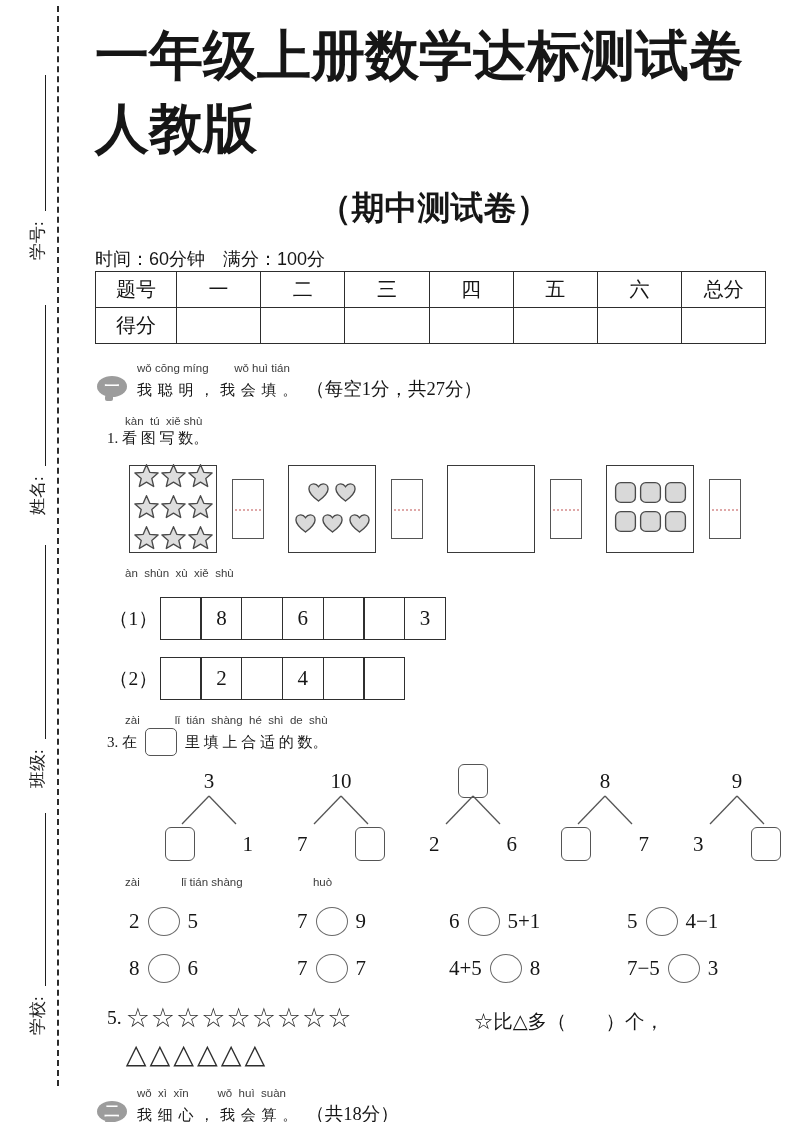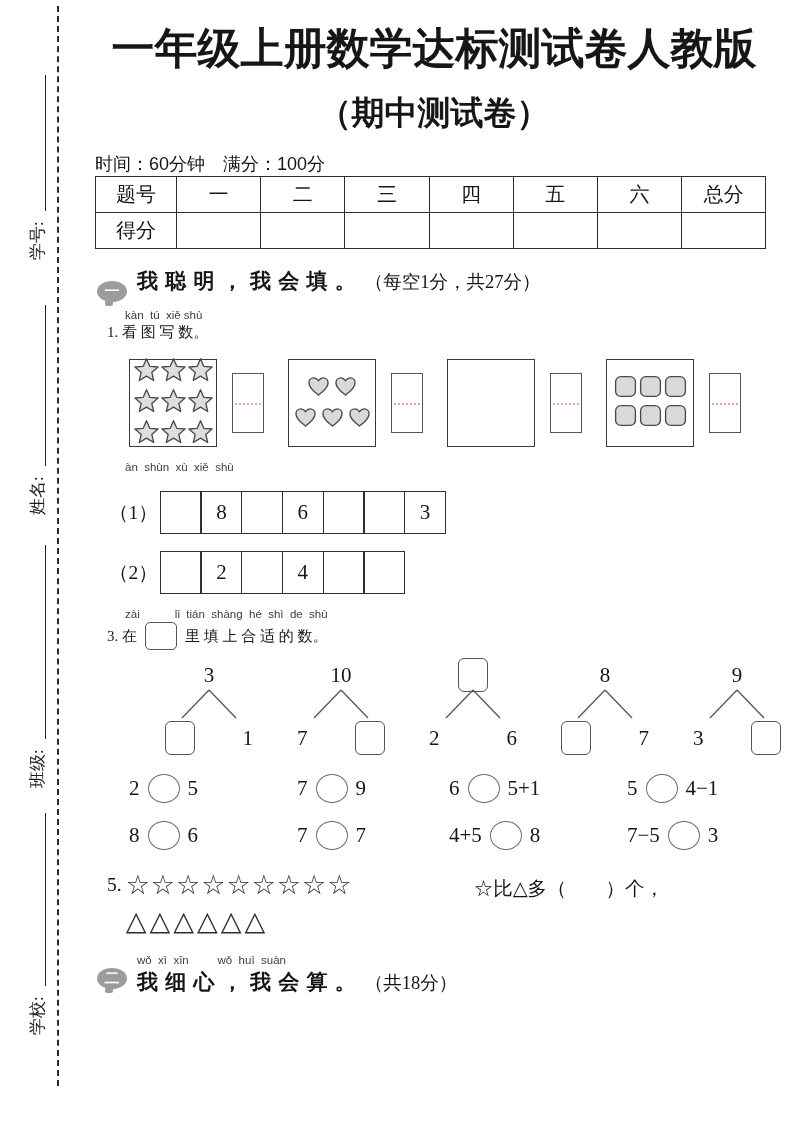--- a/index.html
+++ b/index.html
@@ -7,40 +7,40 @@
        font-family:"Liberation Serif","DejaVu Serif",serif;color:#161616;overflow:hidden}
   .cut-line{position:absolute;left:57px;top:6px;height:1080px;border-left:2.5px dashed #2b2b2b}
   
   .side-unit{position:absolute;left:21px;height:30px;transform:rotate(-90deg);
              transform-origin:0 0;display:flex;align-items:flex-end}
   .side-label{font-size:17px;color:#1c1c1c;white-space:nowrap;line-height:26px}
   .side-line{flex:1;border-bottom:1.7px solid #1f1f1f;margin-bottom:5px;margin-left:10px}
   
   .content{position:absolute;left:95px;top:0;width:678px}
   .title{font-family:"Liberation Sans","DejaVu Sans",sans-serif;font-weight:900;
-         font-size:43px;text-align:center;margin:20px 0 0;letter-spacing:0}
+         font-size:54px;text-align:left;margin:20px 0 0;letter-spacing:0}
   .subtitle{font-family:"Liberation Sans","DejaVu Sans",sans-serif;font-weight:900;
-            font-size:33px;text-align:center;margin-top:13px}
+            font-size:33px;text-align:center;margin-top:20px}
   .meta{font-family:"Liberation Sans","DejaVu Sans",sans-serif;font-size:18px;
         margin-top:16px;padding-right:6px;font-weight:500}
   table.score{width:99%;border-collapse:collapse;font-size:20px;table-layout:fixed}
   table.score td{border:1.4px solid #2d2d2d;height:35px;text-align:center;padding:0}
   table.score td.first{width:80px}
   
   .sec-header{position:relative;margin-top:18px;padding-left:42px}
   .badge{position:absolute;left:2px;top:14px;width:30px;height:21px;background:#9c9c9c;
          border-radius:50%;color:#fff;font-size:15px;font-weight:700;
          display:flex;align-items:center;justify-content:center;
          font-family:"Liberation Sans","DejaVu Sans",sans-serif}
   .badge::after{content:"";position:absolute;left:8px;bottom:-4px;width:8px;height:6px;
                 background:#9c9c9c;border-radius:2px}
   .pinyin{font-family:"Liberation Sans","DejaVu Sans",sans-serif;font-size:11.5px;
           color:#3c3c3c;white-space:pre;display:block;line-height:13px}
   .sec-title-line{display:flex;align-items:baseline;gap:8px;margin-top:1px}
-  .sec-title{font-size:21px;font-weight:700;letter-spacing:1px}
+  .sec-title{font-size:15px;font-weight:400;letter-spacing:1px}
   .sec-points{font-size:18.5px}
   
   .q-block{margin-top:14px;padding-left:12px}
   .q-pinyin{padding-left:18px}
   .q-text{font-size:15px;margin-top:1px;display:flex;align-items:center;gap:8px}
   .inline-box{display:inline-block;width:30px;height:26px;border:1.3px solid #555;
               border-radius:5px;vertical-align:middle}
   .inline-circle{display:inline-block;width:30px;height:27px;border:1.2px solid #6a6a6a;
                  border-radius:50%;vertical-align:middle}
   
@@ -128,20 +128,21 @@
       <td></td>
       <td></td>
       <td></td>
       <td></td>
     </tr>
   </tbody>
     </table>
 
   <div class="sec-header">
     <div class="badge">一</div>
+    <span class="pinyin">wǒ cōng míng        wǒ huì tián</span>
     <div class="sec-title-line">
       <span class="sec-title">我 聪 明 ， 我 会 填 。</span>
       <span class="sec-points">（每空1分，共27分）</span>
     </div>
   </div>
 
   <div class="q-block">
     <span class="pinyin q-pinyin">kàn  tú  xiě shù</span>
     <div class="q-text">1. 看 图 写 数。</div>
     <div class="pictures" id="pictures">
@@ -340,20 +341,21 @@
             </svg></div>
           <div class="bond-bottom">
             <div class="bond-num">3</div>
             <div class="slot-box"></div>
           </div>
         </div>
       </div>
   </div>
 
   <div class="q-block">
+    <span class="pinyin q-pinyin">zài             lǐ tián shàng                      huò</span>
     <div id="compare-rows">
         <div class="cmp-row">
           <div class="cmp-item">
             <span>2</span>
             <span class="inline-circle"></span>
             <span>5</span>
           </div>
           <div class="cmp-item">
             <span>7</span>
             <span class="inline-circle"></span>

